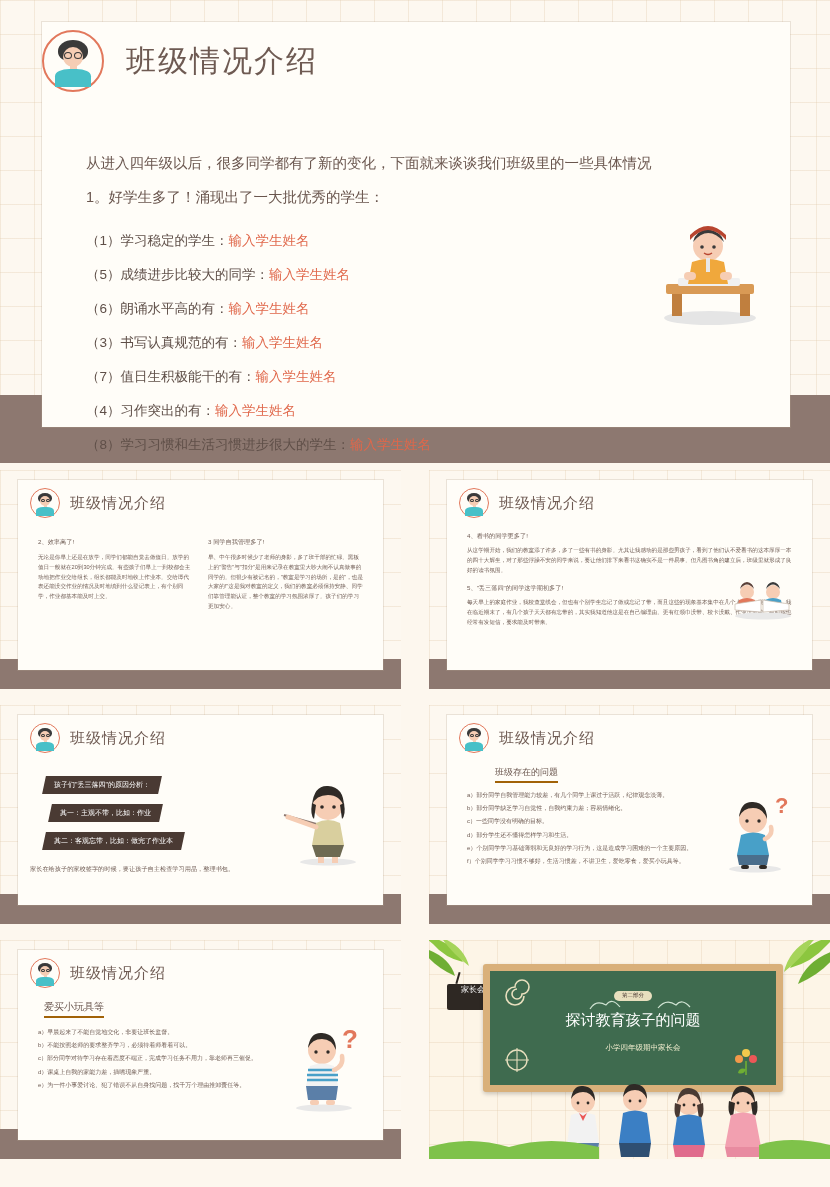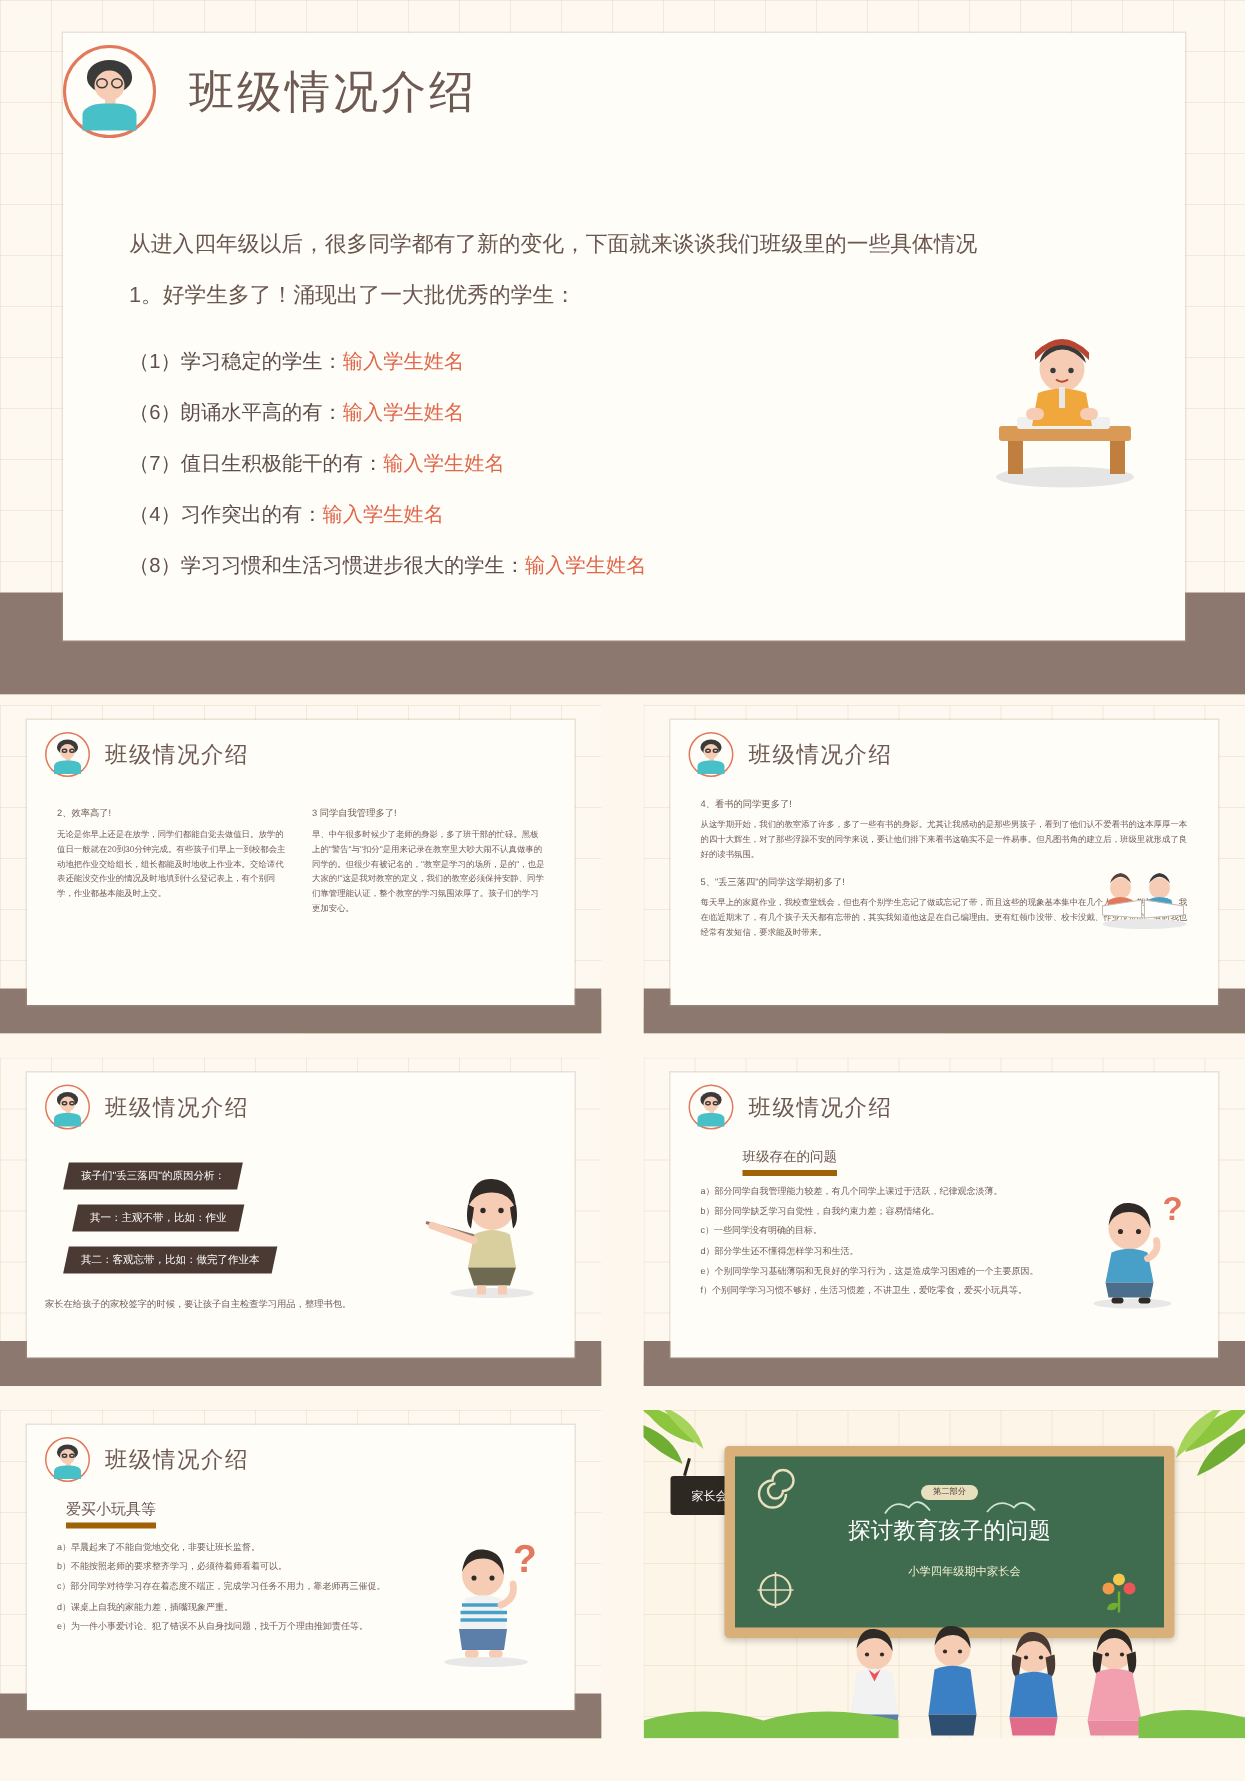--- a/index.html
+++ b/index.html
@@ -77,21 +77,21 @@
 
   
   .s { width: 401px; height: 219px; }
   .s .brown-band { height: 30px; }
   .s .card { left: 18px; top: 10px; width: 365px; height: 190px; }
   .s .titlerow { left: 18px; top: 12px; }
   .s .maintitle { font-size: 15px; letter-spacing: 1px; }
   .s .tiny { font-size: 5.6px; line-height: 1.75; color: #6f5c54; }
   .s .tiny-num { font-size: 6.2px; color: #6f5c54; }
   .s .subhead {
-    font-size: 9px; color: #6a564e; border-bottom: 4px solid #a16207;
+    font-size: 9px; color: #6a564e; border-bottom: 2px solid #a16207;
     display: inline-block; padding-bottom: 2px;
   }
 
   #slide-2 { left: 0;   top: 470px; }
   #slide-3 { left: 429px; top: 470px; }
   #slide-4 { left: 0;   top: 705px; }
   #slide-5 { left: 429px; top: 705px; }
   #slide-6 { left: 0;   top: 940px; }
   #slide-7 { left: 429px; top: 940px; }
 
@@ -118,21 +118,21 @@
   }
   #slide-7 .board-title { color: #fff; font-size: 15px; text-align: center; font-family: Liberation Mono, monospace; }
   #slide-7 .board-sub { color: #f2eecf; font-size: 7.5px; text-align: center; }
   #slide-7 .chip {
     background: #e8dfbe; color: #4a3a33; font-size: 5.5px;
     padding: 1.5px 8px; border-radius: 7px; display: inline-block;
   }
   #slide-7 .sign {
     position: absolute; left: 18px; top: 44px; width: 52px; height: 26px;
     background: #2e2823; color: #fff; font-size: 8px;
-    display: flex; align-items: center; justify-content: center;
+    display: flex; align-items: flex-start; justify-content: center;
     border-radius: 2px;
   }
   #slide-7 .sign:before, #slide-7 .sign:after {
     content: ""; position: absolute; top: -12px; width: 1.5px; height: 12px;
     background: #2e2823;
   }
   #slide-7 .sign:before { left: 10px; transform: rotate(16deg); }
   #slide-7 .sign:after  { right: 10px; transform: rotate(-16deg); }
   .plant { position: absolute; }
 </style>
@@ -161,21 +161,23 @@
       <div class="body" style="left:13px; top:39px; width:36px; height:18px;"></div>
     </div>
     <div class="maintitle" style="margin-left:22px;">班级情况介绍</div>
   </div>
 
   <div class="lead" style="position:absolute; left:86px; top:148px; width:660px;">从进入四年级以后，很多同学都有了新的变化，下面就来谈谈我们班级里的一些具体情况</div>
   <div class="lead" style="position:absolute; left:86px; top:182px; width:660px;">1。好学生多了！涌现出了一大批优秀的学生：</div>
 
   <div class="qa-grid" style="left:86px; top:232px; width:660px;">
     <div class="qa-item"><span>（1）学习稳定的学生：</span><span class="fill">输入学生姓名</span></div>
+    <div class="qa-item"><span>（5）成绩进步比较大的同学：</span><span class="fill">输入学生姓名</span></div>
     <div class="qa-item"><span>（6）朗诵水平高的有：</span><span class="fill">输入学生姓名</span></div>
+    <div class="qa-item"><span>（3）书写认真规范的有：</span><span class="fill">输入学生姓名</span></div>
     <div class="qa-item"><span>（7）值日生积极能干的有：</span><span class="fill">输入学生姓名</span></div>
     <div class="qa-item"><span>（4）习作突出的有：</span><span class="fill">输入学生姓名</span></div>
     <div class="qa-item"><span>（8）学习习惯和生活习惯进步很大的学生：</span><span class="fill">输入学生姓名</span></div>
   </div>
 
   <svg style="position:absolute; left:648px; top:218px; width:120px; height:110px;" viewBox="0 0 120 110">
     <ellipse cx="62" cy="100" rx="46" ry="7" fill="#e5e5e5"></ellipse>
     <rect x="18" y="66" width="88" height="10" rx="2" fill="#d99a55"></rect>
     <rect x="24" y="76" width="10" height="22" fill="#c07f3e"></rect>
     <rect x="92" y="76" width="10" height="22" fill="#c07f3e"></rect>

